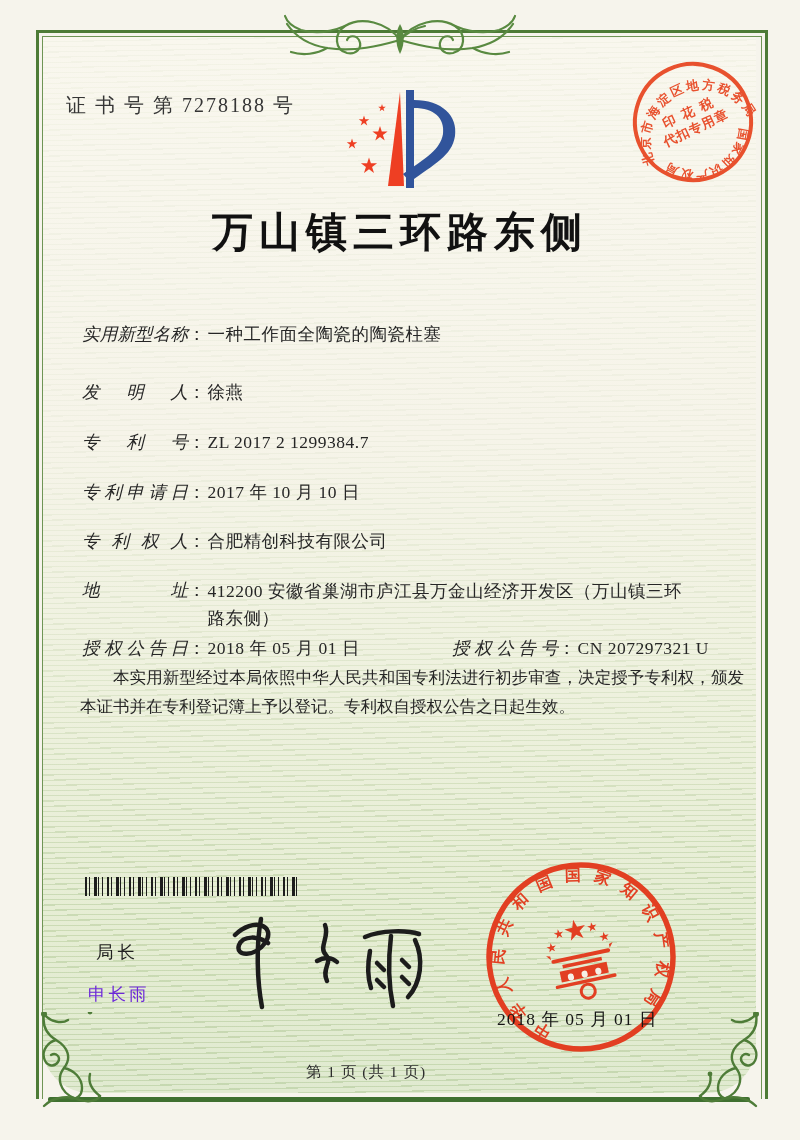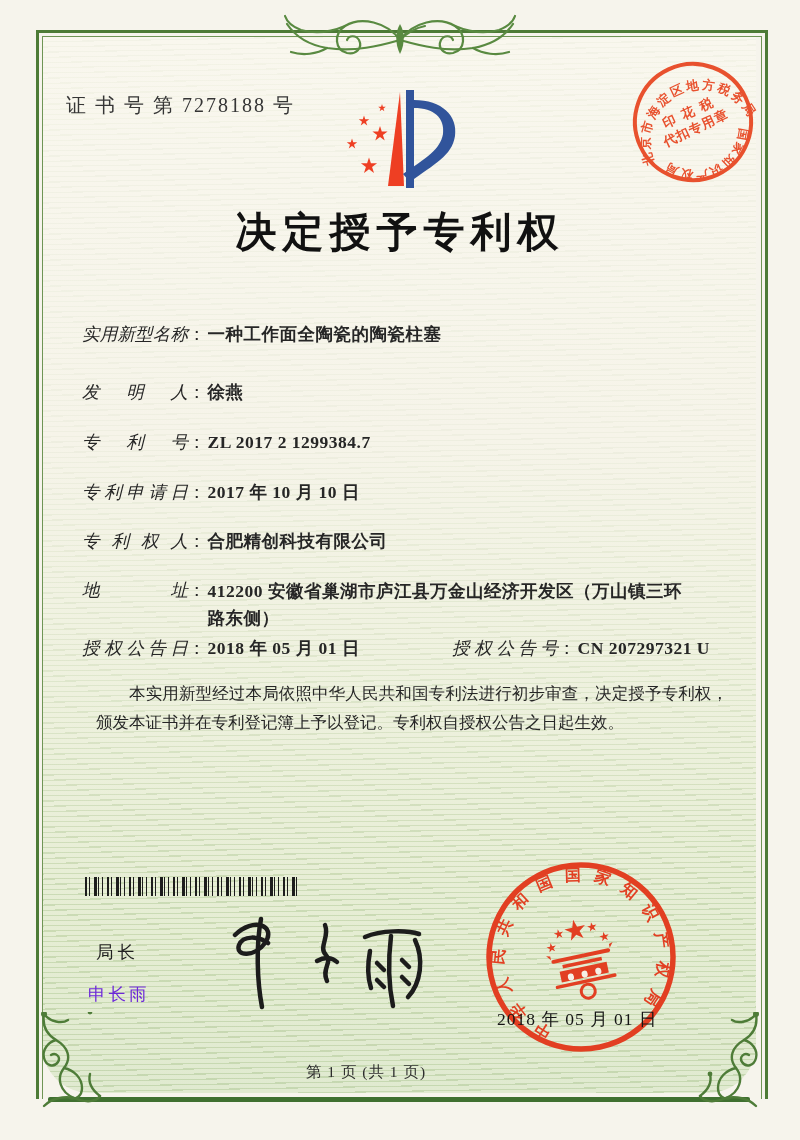--- a/index.html
+++ b/index.html
@@ -23,27 +23,27 @@
 
   
   .cert-no{position:absolute;left:66px;top:92px;font-size:20px;letter-spacing:2px;color:#353535;text-align:right;}
   .title{position:absolute;left:0;top:205px;width:800px;text-align:center;
          font-size:41px;font-weight:bold;letter-spacing:6px;color:#111;}
 
   
   .field{position:absolute;left:82px;font-size:17.5px;white-space:nowrap;color:#262626;}
   .f-label{display:inline-block;width:106px;text-align:justify;text-align-last:justify;font-style:italic;}
   .f-colon{display:inline-block;margin-right:2px;}
-  .f-value{letter-spacing:.5px;font-weight:bold;}
+  .f-value{letter-spacing:.5px;}
   .f-value.wrap{display:inline-block;vertical-align:top;white-space:normal;width:488px;line-height:27px;letter-spacing:.5px;}
 
   
   .paras{position:absolute;left:80px;top:664px;width:664px;font-size:16.5px;
          line-height:28.5px;text-align:justify;color:#262626;}
-  .paras p{margin:16px;text-indent:2em;}
+  .paras p{margin:0;text-indent:2em;}
 
   
   .barcode{position:absolute;left:85px;top:877px;width:212px;height:19px;
      background:repeating-linear-gradient(90deg,
        #1d1d1d 0 2px,transparent 2px 4px,#1d1d1d 4px 5px,transparent 5px 9px,
        #1d1d1d 9px 12px,transparent 12px 13px,#1d1d1d 13px 14px,transparent 14px 17px,
        #1d1d1d 17px 18px,transparent 18px 22px);}
 
   
   .sig-title{position:absolute;left:96px;top:940px;font-size:17.5px;letter-spacing:4px;color:#222;}
@@ -121,21 +121,21 @@
   <path d="M76,12 C104,12 120,28 117,48 C114,68 96,76 72,94 L65,86 C88,70 102,62 105,46 C107,30 96,20 76,20 Z" fill="#31549b"></path>
   <g fill="#ee3f23">
     <use href="#lg-star" transform="translate(44,20) scale(4)"></use>
     <use href="#lg-star" transform="translate(26,33) scale(5.5)"></use>
     <use href="#lg-star" transform="translate(42,46) scale(8)"></use>
     <use href="#lg-star" transform="translate(14,56) scale(5.5)"></use>
     <use href="#lg-star" transform="translate(31,78) scale(8.5)"></use>
   </g>
 </svg>
 
-<div class="title">决定授予专利权</div>
+<div class="title">万山镇三环路东侧</div>
 
 <div class="field" style="top:322px">
   <span class="f-label">实用新型名称</span><span class="f-colon">：</span><span class="f-value">一种工作面全陶瓷的陶瓷柱塞</span>
 </div>
 <div class="field" style="top:380px">
   <span class="f-label">发明人</span><span class="f-colon">：</span><span class="f-value">徐燕</span>
 </div>
 <div class="field" style="top:430px">
   <span class="f-label">专利号</span><span class="f-colon">：</span><span class="f-value">ZL 2017 2 1299384.7</span>
 </div>

